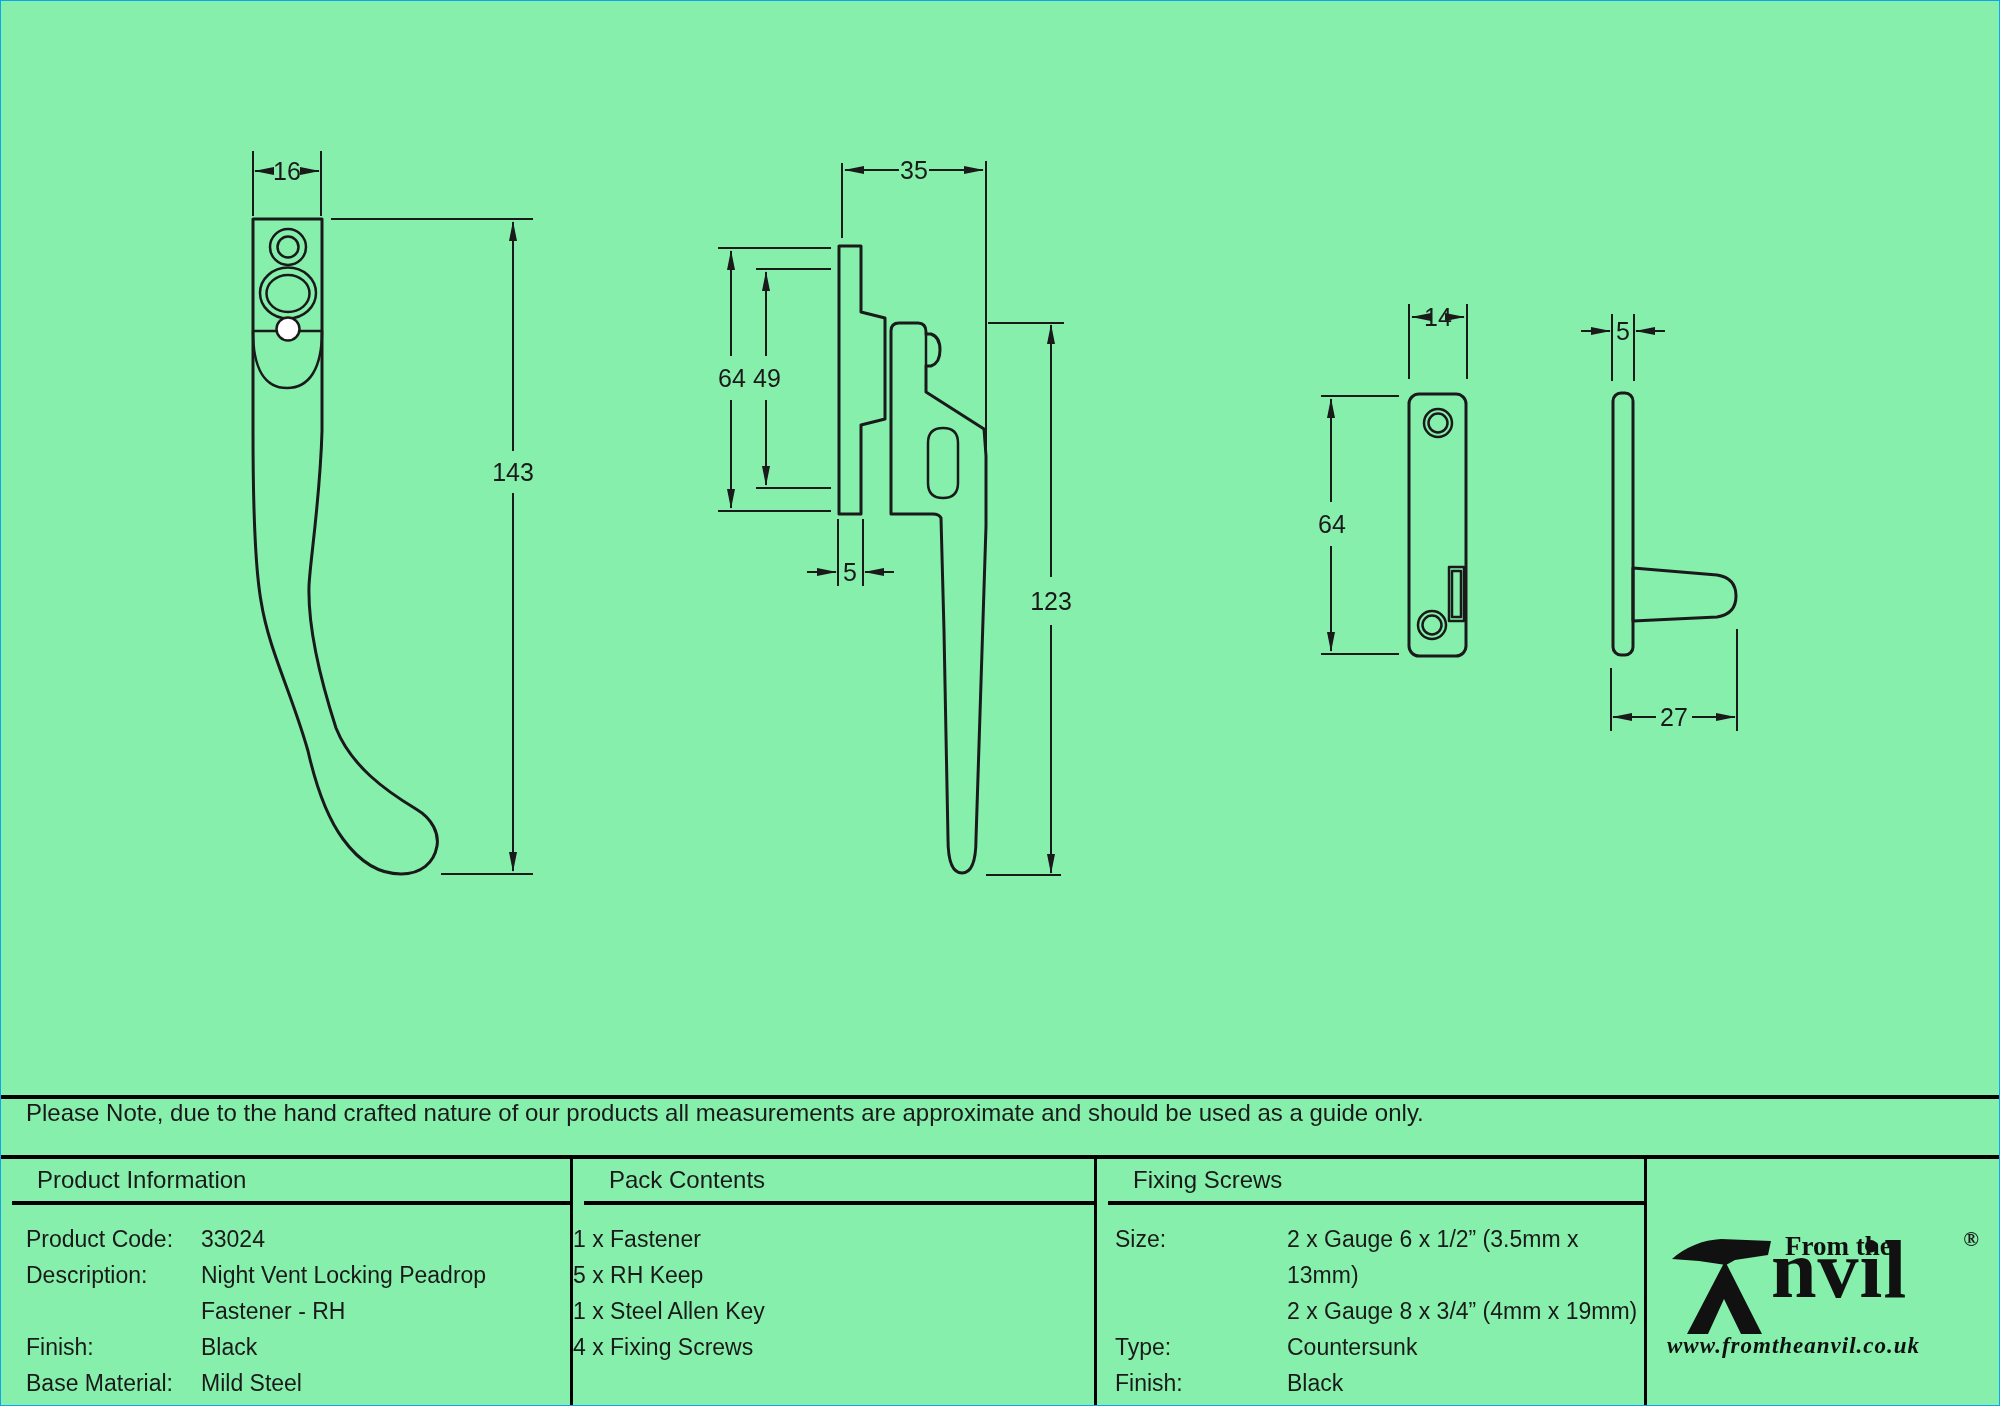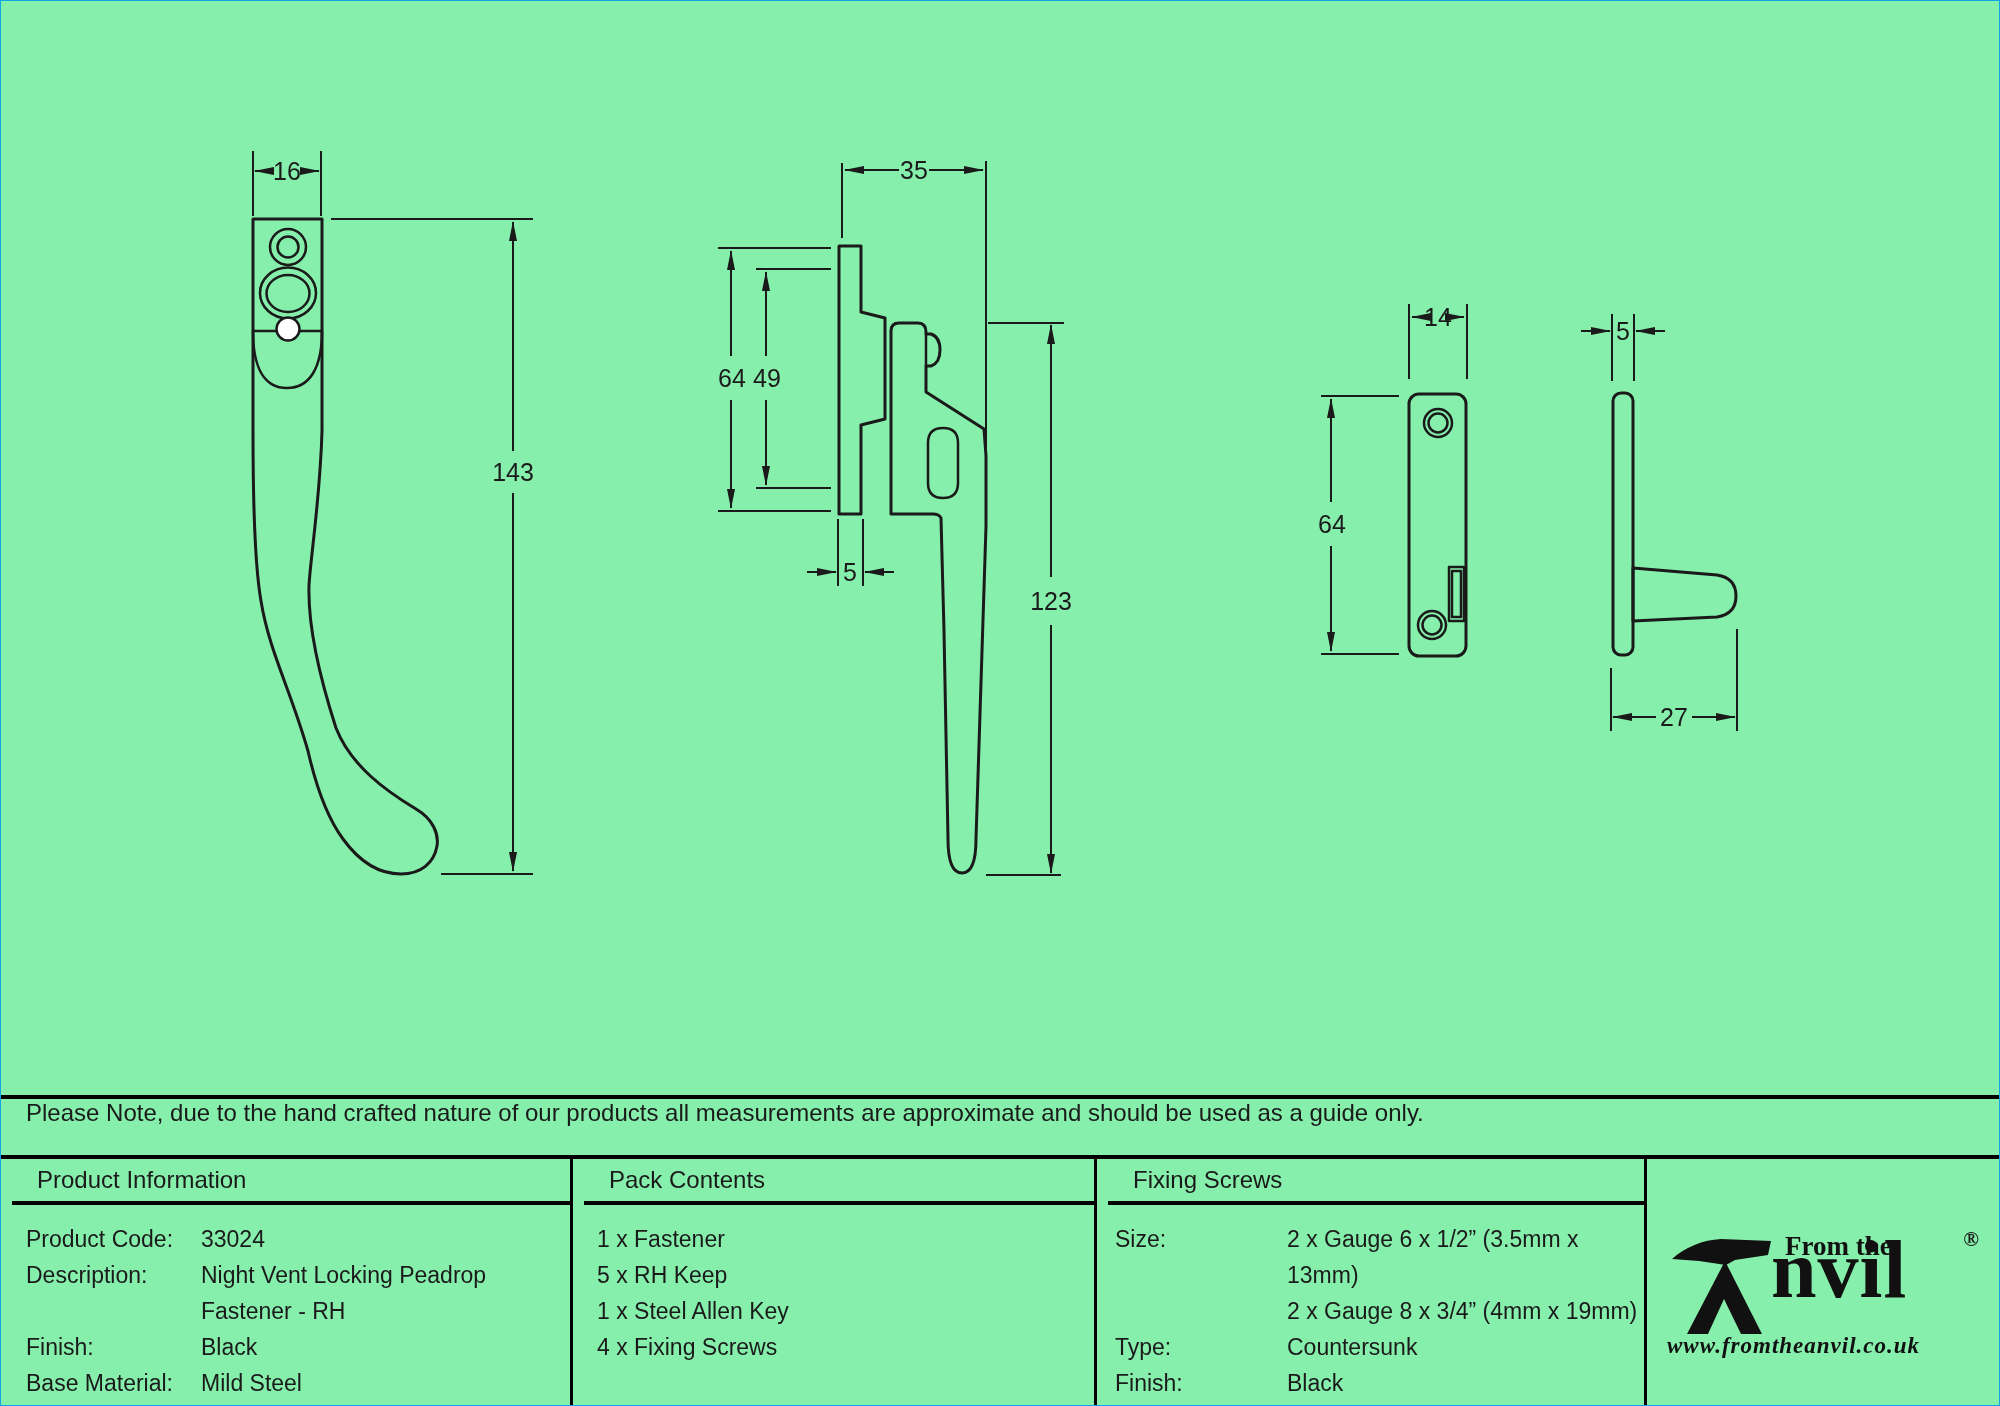--- a/index.html
+++ b/index.html
@@ -32,21 +32,21 @@
   .v-border { border-right:3px solid #000; }
   .header-cell {
     border-bottom:4px solid #000;
     display:flex; align-items:center; padding-left:25px;
     font-size:24px;
     margin-left:11px;
   }
   .body-cell { padding-top:16px; font-size:23px; }
   .kv-grid { display:grid; grid-template-columns:175px 1fr; line-height:36px; padding-left:25px; }
   .kv-grid.screws { grid-template-columns:172px 1fr; padding-left:18px; padding-right:4px; }
-  .plain-list { padding-left:24px; line-height:36px; }
+  .plain-list { line-height:36px; }
   .plain-list div { white-space:nowrap; }
   .logo-cell { grid-column:4; grid-row:1 / 3; position:relative; }
   .logo-box { position:absolute; left:50%; top:72px; transform:translateX(-50%); width:312px; }
   .logo-row { position:relative; height:100px;font-weight:bold; }
   .anvil-icon-wrap { position:absolute; left:2px; top:6px; }
   .from-the {
     position:absolute; left:118px; top:0;
     font-family:"Liberation Serif", serif; font-size:27px; color:#111;
   }
   .brand-rest {

